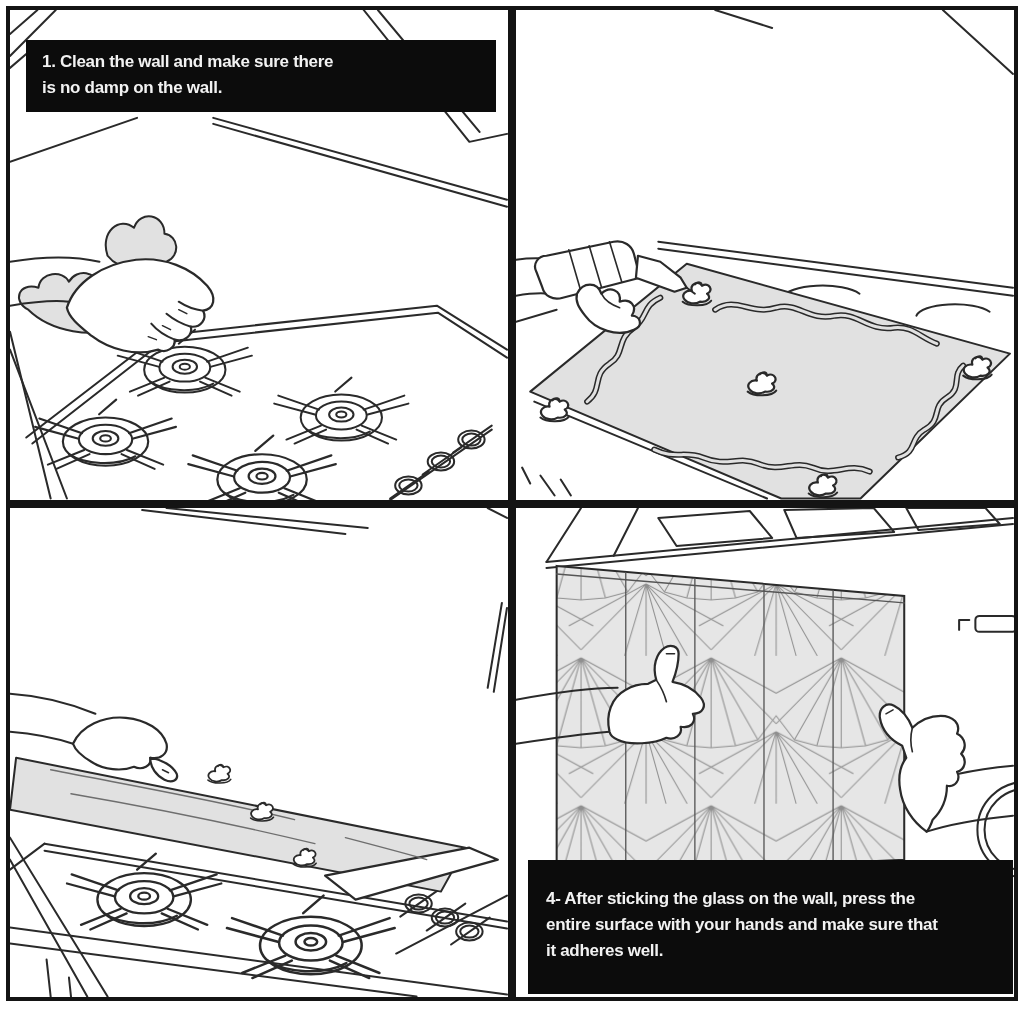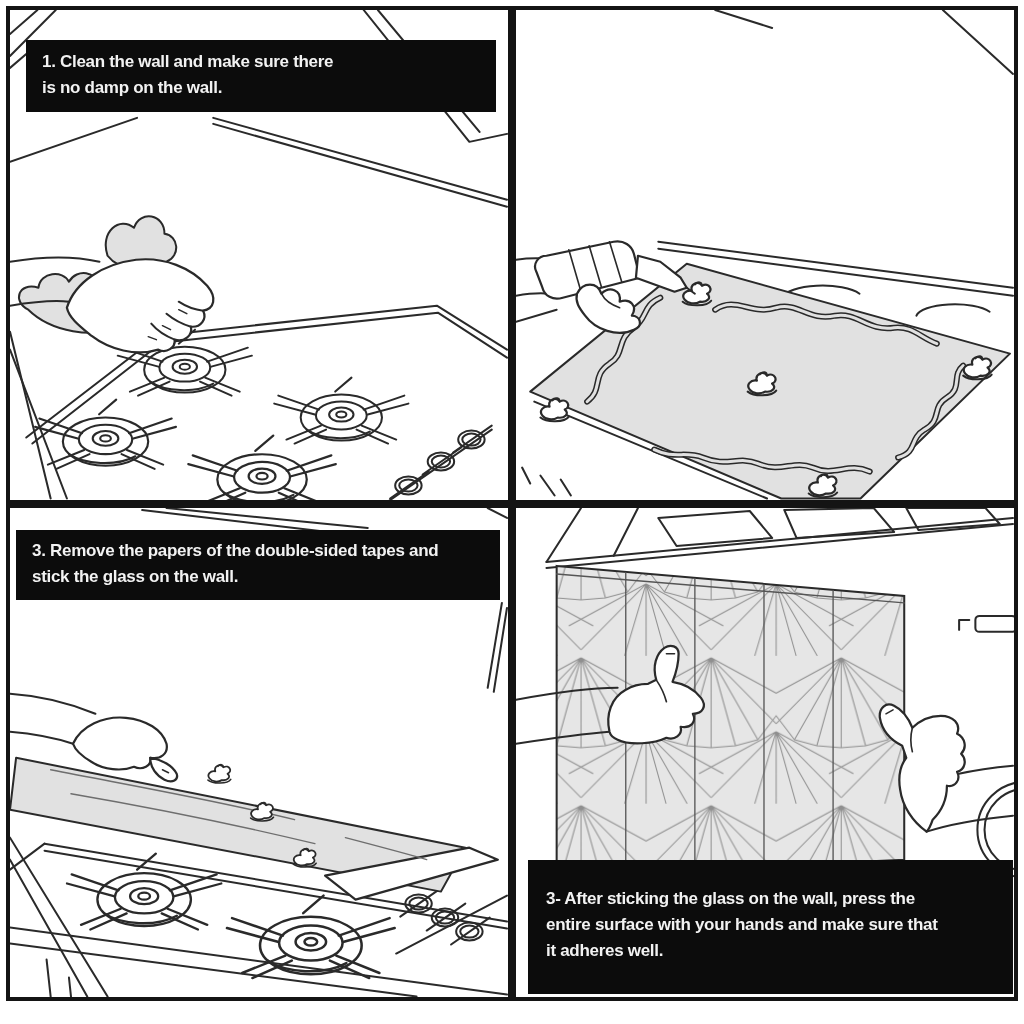--- a/index.html
+++ b/index.html
@@ -197,22 +197,20 @@
         <use href="#dollop" x="290" y="350" transform="translate(290,350) scale(0.8) translate(-290,-350)"></use>
       </g>
       <g>
         <path class="ln" d="M0,186 C30,188 60,196 84,206"></path>
         <path class="ln" d="M0,224 C24,226 44,230 62,236"></path>
         <path class="white" d="M62,236 C70,218 92,208 114,210 C134,212 150,222 154,236 C156,246 148,252 138,250 C140,258 130,263 122,259 C110,264 92,262 80,254 C70,248 64,242 62,236 Z"></path>
         <path class="white" d="M138,250 C150,252 160,258 164,266 C166,272 160,276 152,272 C144,268 138,260 138,250 Z"></path>
         <path class="ln" d="M150,262 l6,3" style="stroke-width:1.5"></path>
       </g>
     </svg>
-    <div class="caption cap-3">3. Remove the papers of the double-sided tapes and
-stick the glass on the wall.</div>
   </section>
 
   <section class="panel">
     <svg viewBox="0 0 490 490" preserveAspectRatio="none" role="img" aria-label="Two hands pressing a patterned glass backsplash under a range hood">
       <defs>
         <pattern id="fanpat" patternUnits="userSpaceOnUse" width="128" height="148">
           <rect width="128" height="148" fill="#e6e6e6"></rect>
           <g stroke="#8f8f8f" stroke-width="1" fill="none">
             <path d="M64,2 L-12,44 M64,2 L0,68 M64,2 L18,84 M64,2 L40,90 M64,2 L64,92 M64,2 L88,90 M64,2 L110,84 M64,2 L128,68 M64,2 L140,44"></path>
             <path d="M0,76 L-64,142 M0,76 L-24,158 M0,76 L0,166 M0,76 L24,164 M0,76 L46,158 M0,76 L64,142 M0,76 L76,118"></path>
@@ -252,18 +250,18 @@
         <path class="ln" d="M148,146 l8,0" style="stroke-width:1.5"></path>
       </g>
       <g>
         <path class="ln" d="M489,258 C446,262 414,270 392,280"></path>
         <path class="ln" d="M489,308 C450,312 422,318 404,324"></path>
         <path class="white" d="M404,324 C390,314 380,298 378,282 C376,270 378,258 384,250 L380,238 C368,232 360,222 358,210 C357,200 364,194 372,198 C380,202 386,210 390,220 C398,212 408,208 418,208 C430,208 438,216 434,226 C442,230 444,240 438,246 C444,252 442,262 434,264 C438,272 432,280 424,278 C424,292 418,304 410,312 C408,318 406,322 404,324 Z"></path>
         <path class="ln" d="M390,220 C388,228 388,236 390,244" style="stroke-width:1.6"></path>
         <path class="ln" d="M364,206 l7,-4" style="stroke-width:1.5"></path>
       </g>
     </svg>
-    <div class="caption cap-4">3- After sticking the glass on the wall, press the
+    <div class="caption cap-4">4- After sticking the glass on the wall, press the
 entire surface with your hands and make sure that
 it adheres well.</div>
   </section>
 
 </div>
 
 </body></html>

